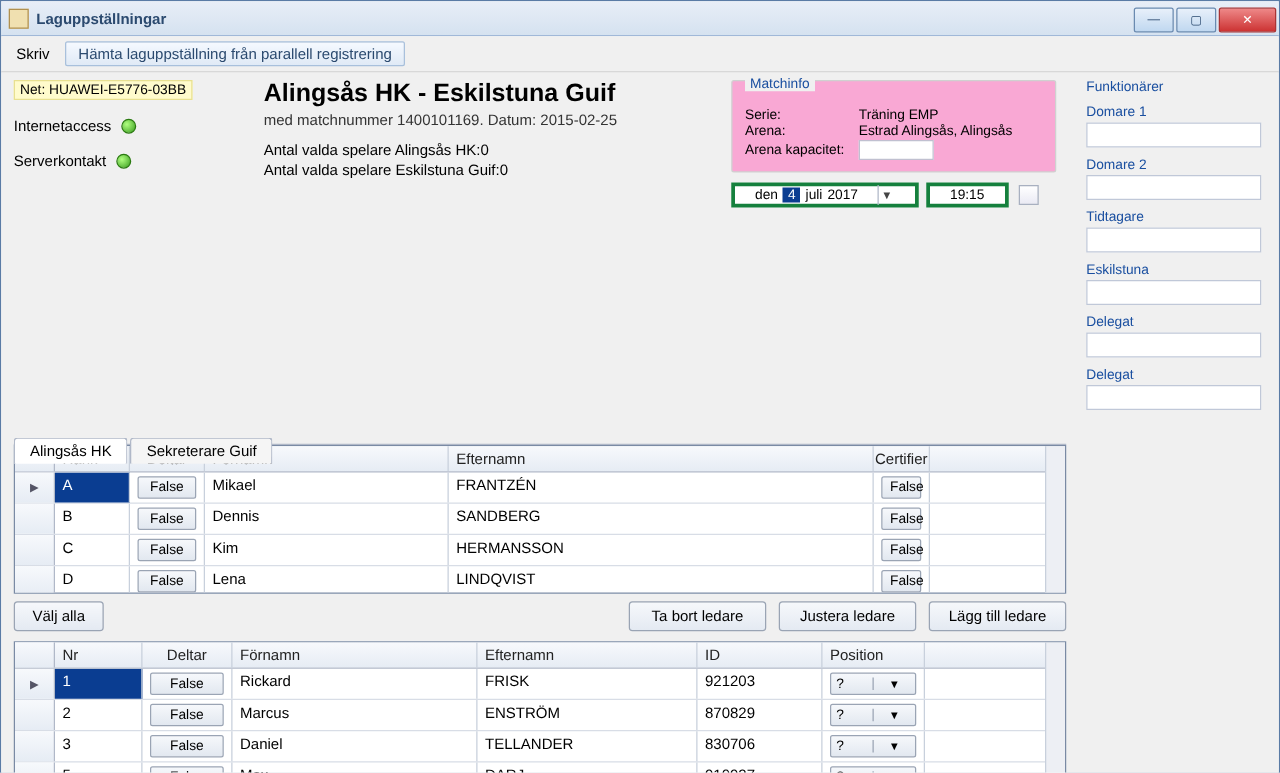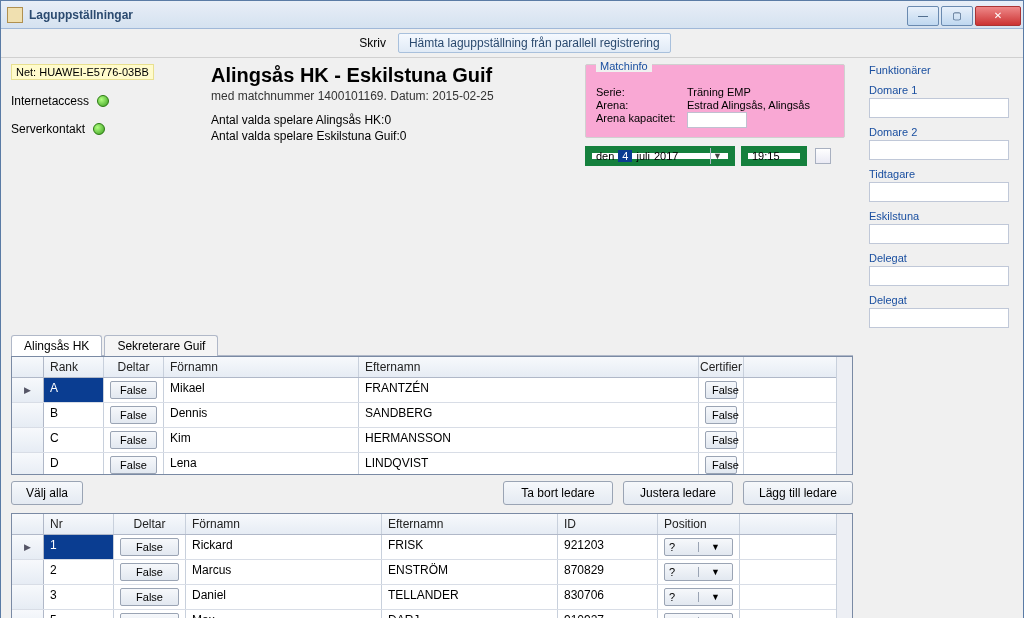--- a/index.html
+++ b/index.html
@@ -43,21 +43,21 @@
     border-radius: 2px;
     background: linear-gradient(#e8f0fa,#c0d8f0);
     display:flex;align-items:center;justify-content:center;
     font-size:10px;color:#2b4a6f;
   }
   .winbtn.close { background: linear-gradient(#e88,#c33); color:#fff; width:46px; border-color:#a33;}
   .menubar {
     background:#f0f0f0;
     border-bottom:1px solid #d0d0d0;
     padding:4px 6px;
-    display:flex;align-items:center;gap:6px;justify-content:center;
+    display:flex;align-items:center;gap:6px;
   }
   .menuitem { padding:2px 6px; }
   .menubtn {
     border:1px solid #a8c0dc;
     background:linear-gradient(#f5f9ff,#e0eaf6);
     padding:2px 10px;
     border-radius:2px;
     color:#2b4a6f;
   }
   .content {
@@ -75,27 +75,27 @@
   .countline { font-size:12px; margin:2px 0;}
   .infobox {
     flex:0 0 260px;
     border:1px solid #d0d0d0;
     padding:6px 10px 8px 10px;
     background:#f9a8d4;
     border-radius:2px;
     position:relative;
   }
   .infobox .legend { position:relative; top:-12px; background:#f0f0f0; padding:0 4px; font-size:11px; color:#1a4fa0;}
-  .inforow { display:flex; gap:6px; font-size:11px; margin:1px 0;}
+  .inforow { display:flex; gap:6px; font-size:11px; margin:1px 0;align-items:center;}
   .inforow .k { width:85px; }
   .capinput { background:#fff; border:1px solid #c0c0d0; width:60px; height:16px;}
   .dateline { display:flex; gap:6px; margin-top:8px; align-items:center;}
   .dp, .tp {
-    border:7px solid #15803d; background:#fff; height:20px;
-    display:flex; align-items:center; padding:0 4px; font-size:11px;text-align:right;
+    border:3px solid #15803d; background:#fff; height:20px;
+    display:flex; align-items:center; padding:0 16px; font-size:11px;text-align:right;
   }
   .dp { width:150px; justify-content:flex-start; gap:4px;}
   .daysel { background:#0a3d91; color:#fff; padding:0 4px;}
   .tp { width:66px;}
   .ddarrow { width:14px;height:16px;border-left:1px solid #b0b8c8;display:flex;align-items:center;justify-content:center;font-size:9px;color:#444;margin-left:auto;}
   .calicon { width:16px;height:16px;border:1px solid #a8b0c0;margin-left:2px;background:linear-gradient(#fff,#eaeaf4);}
   .rightpanel {
     flex:0 0 148px;
     padding:0 4px;
   }
@@ -107,21 +107,21 @@
   .tablescol { flex:1; }
   .navcol { flex:0 0 150px; display:flex; flex-direction:column; justify-content:flex-end; gap:6px; padding-bottom:8px;}
 
   .tabstrip { display:flex; border-bottom:1px solid #b0b8c8;}
   .tab {
     border:1px solid #b0b8c8;
     border-bottom:none;
     padding:3px 12px;
     font-size:12px;
     background:#f5f5f5;
-    position:relative; top:1px;
+    position:relative; top:16px;
     border-radius:3px 3px 0 0;
     margin-right:2px;
   }
   .tab.active { background:#fff; }
 
   .grid {
     border:1px solid #7a8aa4;
     background:#fff;
     margin-top:0;
   }

